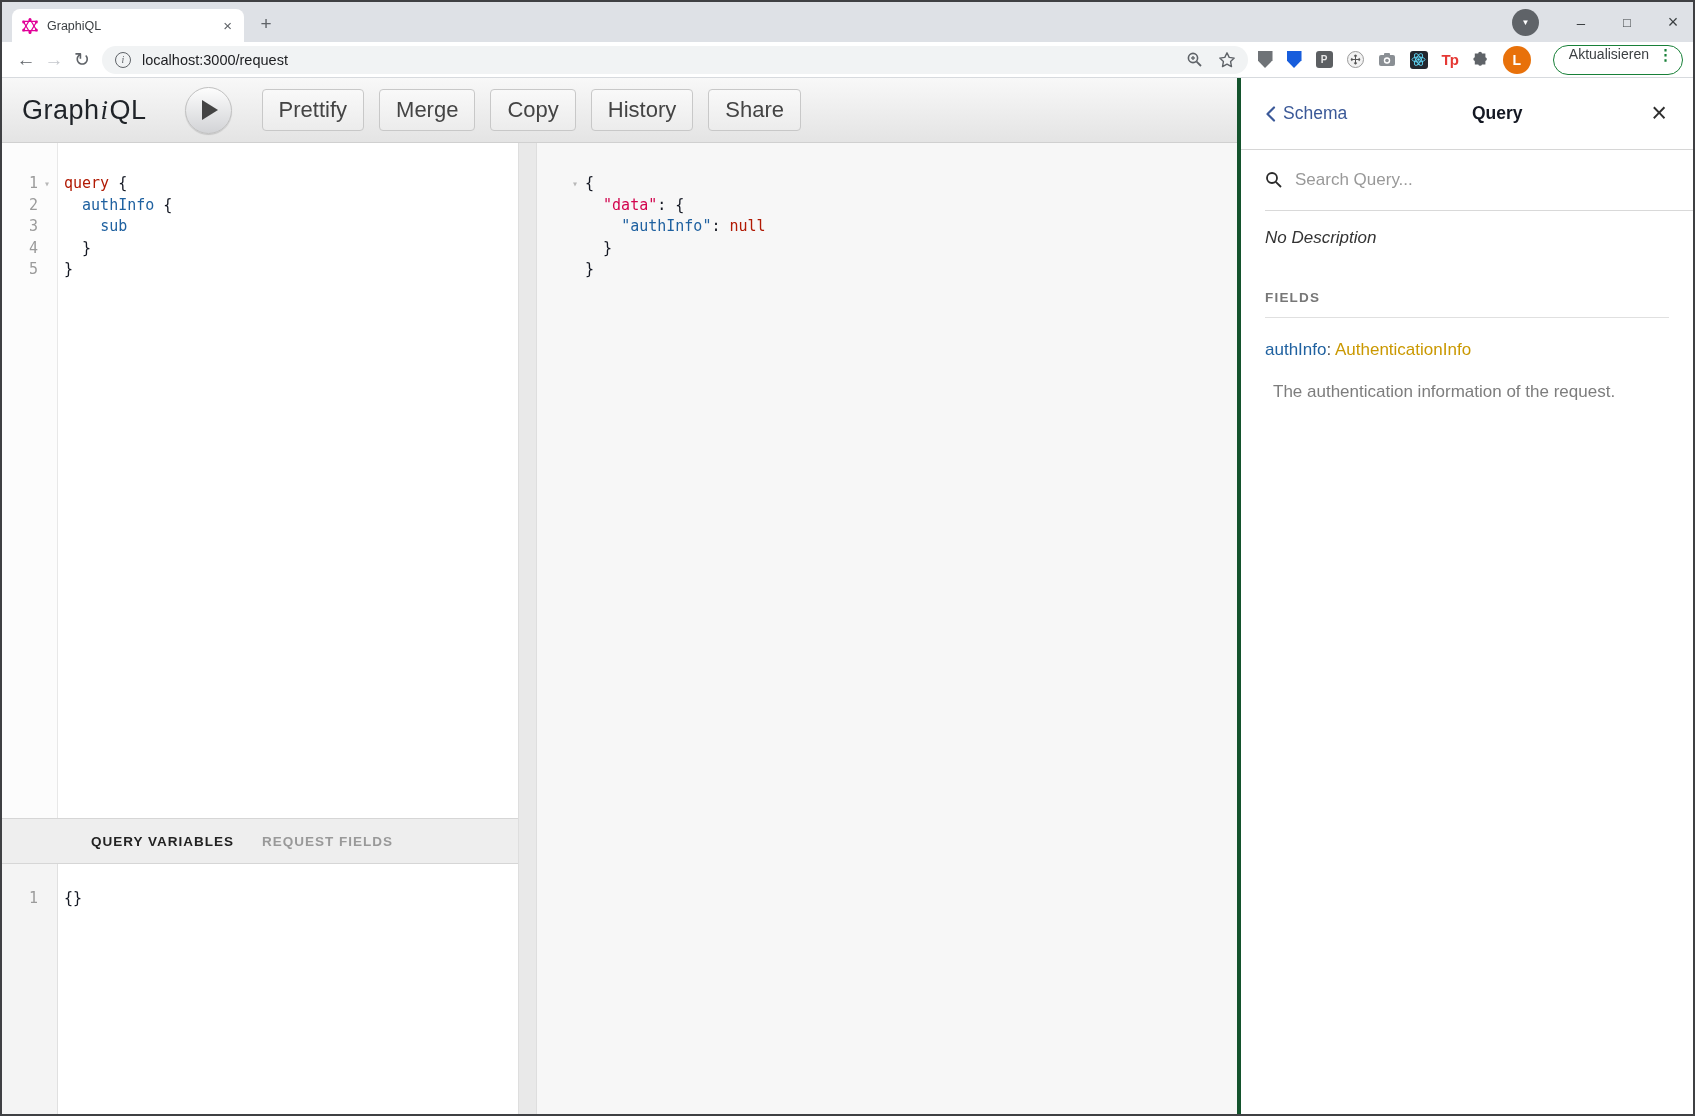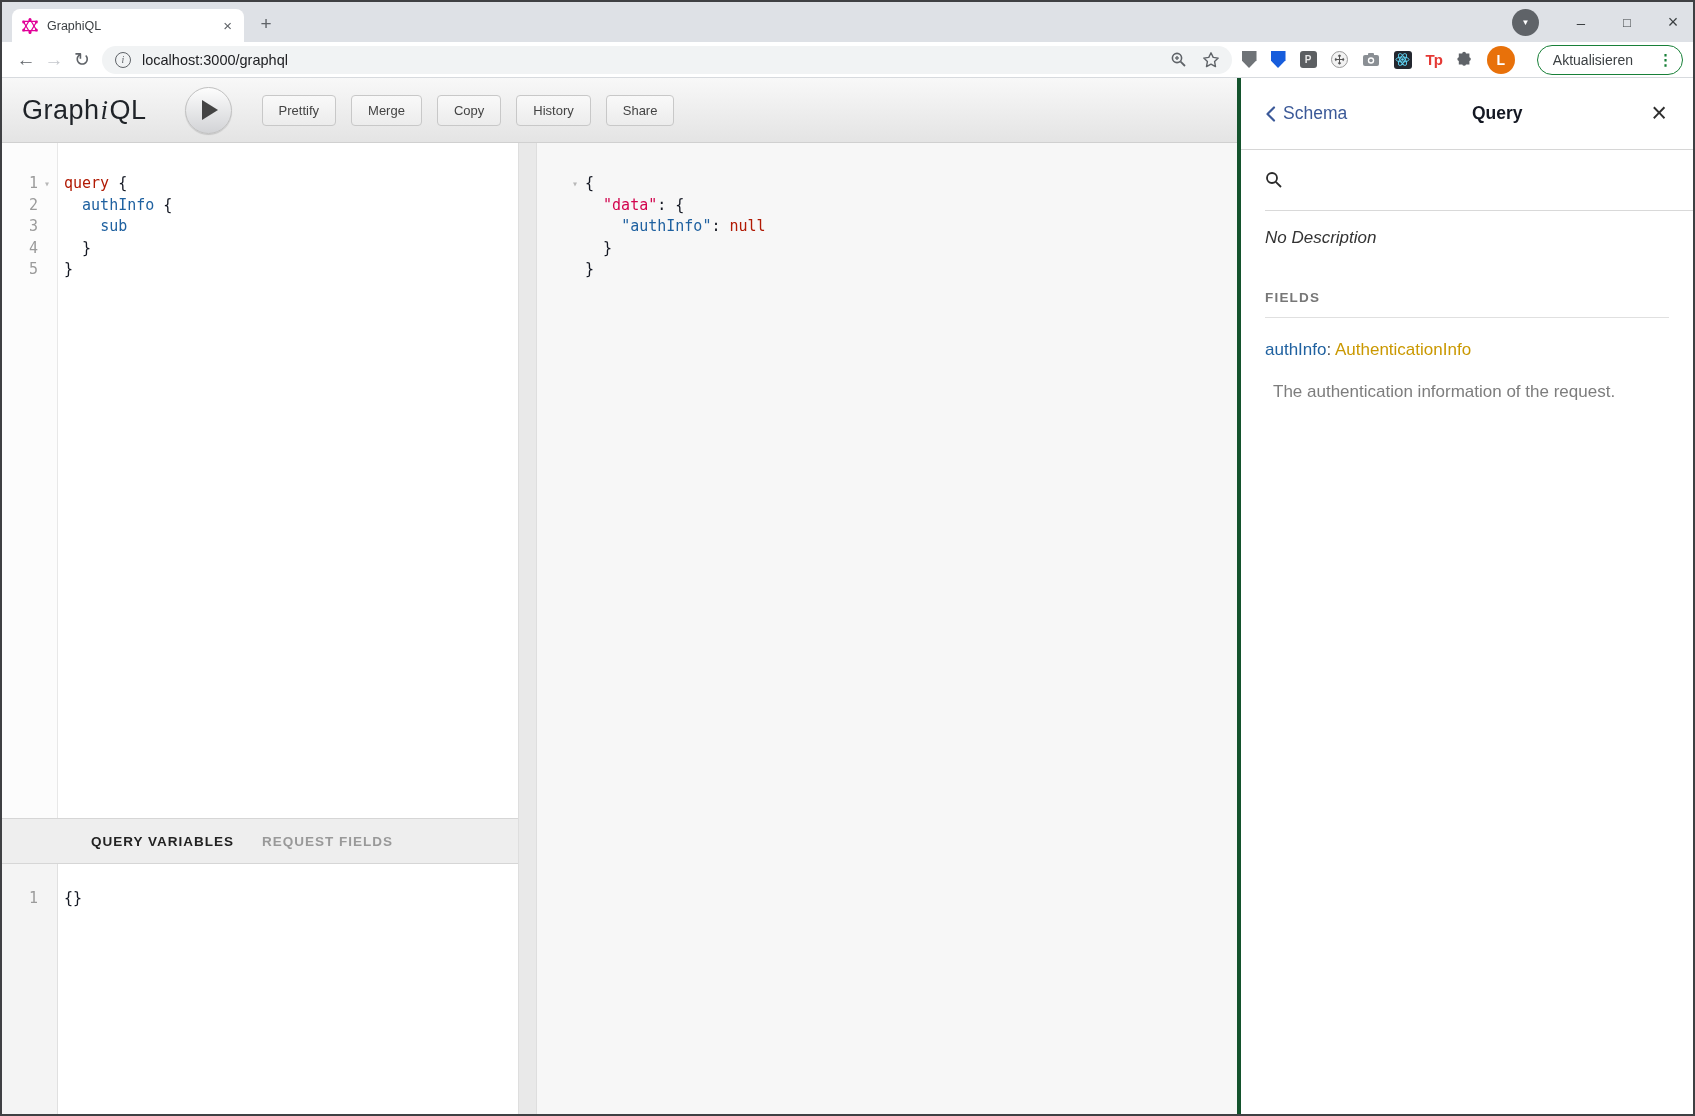--- a/index.html
+++ b/index.html
@@ -30,35 +30,35 @@
   .omni-icons { display:flex; align-items:center; gap:15px; }
   .ext-row { display:flex; align-items:center; gap:14px; margin-right:10px; }
   .shield { width:15px; height:17px; clip-path:polygon(0 0,100% 0,100% 55%,50% 100%,0 55%); }
   .shield.ubo { background:#6f7377; }
   .shield.bw { background:var(--bitwarden-blue); }
   .sq-badge { width:17px; height:17px; border-radius:3px; background:#5c5f62; color:#e8e8e8; font-size:10px; font-weight:bold; display:flex; align-items:center; justify-content:center; }
   .move-tool { width:17px; height:17px; border-radius:50%; background:#f2f2f2; border:1px solid #9a9a9a; display:flex; align-items:center; justify-content:center; }
   .react-badge { width:18px; height:18px; border-radius:3px; background:#23272f; display:flex; align-items:center; justify-content:center; }
   .tp { font-size:15px; font-weight:bold; color:var(--tp-red); letter-spacing:-1px; }
   .avatar { width:28px; height:28px; border-radius:50%; background:var(--avatar-orange); color:#fff; font-size:14px; font-weight:bold; display:flex; align-items:center; justify-content:center; flex:none; }
-  .update-pill { height:30px; border:1px solid var(--update-green); border-radius:16px; display:flex; align-items:center; padding:0 9px 0 15px; margin-left:12px;gap:16px; }
+  .update-pill { height:30px; border:1px solid var(--update-green); border-radius:16px; display:flex; align-items:flex-start; padding:0 9px 0 15px; margin-left:12px; }
   .update-label { font-size:14px; color:#3c4043; }
   .update-dots { color:var(--update-green); font-weight:bold; font-size:15px; margin-left:9px; letter-spacing:0; }
 
   
   .page { flex:1; display:flex; min-height:0; background:#fff; }
   .left-region { flex:1; display:flex; flex-direction:column; min-width:0; }
 
   
   .gtopbar { height:65px; background:linear-gradient(#f8f8f8,#e4e4e4); border-bottom:1px solid #d0d0d0; display:flex; align-items:center; flex:none; }
   .glogo { font-size:27px; color:#1f2328; margin-left:20px; letter-spacing:0.5px; }
   .glogo em { font-family:"Liberation Serif",serif; font-style:italic; margin:0 1px; }
   .execute { width:47px; height:47px; border-radius:50%; margin-left:38px; background:linear-gradient(#fdfdfd,#d2d3d6); border:1px solid #c0c0c0; box-shadow:0 1px 1px rgba(0,0,0,.15); display:flex; align-items:center; justify-content:center; }
   .gbuttons { display:flex; gap:15px; margin-left:30px; }
-  .gbtn { background:linear-gradient(#f9f9f9,#ececec); border:1px solid #c8c8c8; border-radius:4px; color:#444; font-size:13px; padding:7px 16px; font-family:"Liberation Sans",sans-serif; }
+  .gbtn { background:linear-gradient(#f9f9f9,#ececec); border:1px solid #c8c8c8; border-radius:4px; color:#444; font-size:22px; padding:7px 16px; font-family:"Liberation Sans",sans-serif; }
 
   
   .editors { flex:1; display:flex; min-height:0; }
   .query-pane { width:516px; flex:none; display:flex; flex-direction:column; background:#fff; }
   .divider { width:19px; flex:none; background:#e9e9e9; border-left:1px solid #dedede; border-right:1px solid #dedede; }
   .result-pane { flex:1; background:#f7f7f7; position:relative; padding:30px 0 0 28px; min-width:0; }
   .doc-panel { width:456px; flex:none; background:#fff; border-left:4px solid #14532d; display:flex; flex-direction:column; }
 
   
   .cm { font-family:"DejaVu Sans Mono", monospace; font-size:15px; line-height:21.6px; }
@@ -136,21 +136,21 @@
       <div class="cap close">×</div>
     </div>
   </div>
 
   <div class="btoolbar">
     <div class="navico">←</div>
     <div class="navico disabled">→</div>
     <div class="navico">↻</div>
     <div class="omnibox">
       <span class="info-circle">i</span>
-      <span class="url">localhost:3000/graphql</span>
+      <span class="url">localhost:3000/request</span>
       <span class="omni-icons">
         <svg width="17" height="17" viewBox="0 0 17 17">
           <circle cx="7" cy="7" r="4.6" fill="none" stroke="#5f6368" stroke-width="1.6"></circle>
           <line x1="10.6" y1="10.6" x2="15" y2="15" stroke="#5f6368" stroke-width="1.8"></line>
           <line x1="5" y1="7" x2="9" y2="7" stroke="#5f6368" stroke-width="1.3"></line>
           <line x1="7" y1="5" x2="7" y2="9" stroke="#5f6368" stroke-width="1.3"></line>
         </svg>
         <svg width="18" height="18" viewBox="0 0 18 18">
           <path d="M9 1.8l2.2 4.6 5 .7-3.6 3.5.9 5-4.5-2.4-4.5 2.4.9-5L1.8 7.1l5-.7z" fill="none" stroke="#5f6368" stroke-width="1.4" stroke-linejoin="round"></path>
         </svg>
@@ -254,20 +254,21 @@
         </div>
         <div class="doc-title">Query</div>
         <div class="doc-close">×</div>
       </div>
 
       <div class="doc-search">
         <svg width="18" height="18" viewBox="0 0 18 18">
           <circle cx="7" cy="7" r="5" fill="none" stroke="#2a2a2a" stroke-width="1.8"></circle>
           <line x1="10.8" y1="10.8" x2="16" y2="16" stroke="#2a2a2a" stroke-width="1.8"></line>
         </svg>
+        <input type="text" placeholder="Search Query..." style="">
       </div>
 
       <div class="doc-content">
         <div class="doc-nodesc">No Description</div>
         <div class="doc-cat">
           <div class="doc-cat-title">FIELDS</div>
           <div class="doc-field-line">
             <span class="doc-field-name">authInfo</span><span class="doc-colon">:</span>
             <span class="doc-type-name">AuthenticationInfo</span>
           </div>

